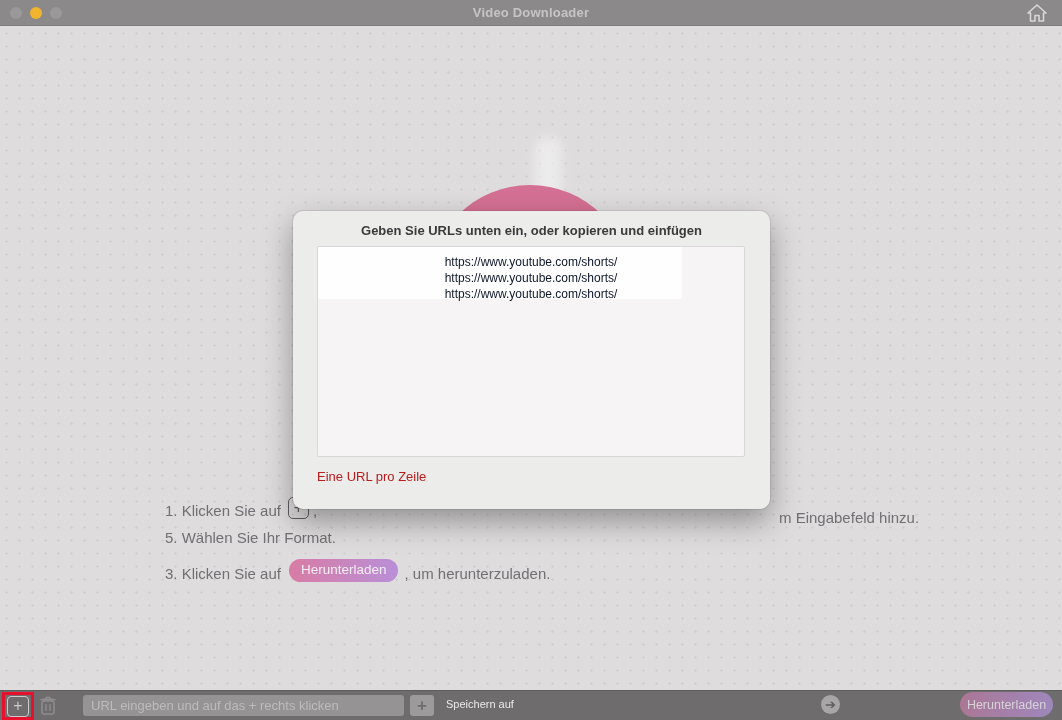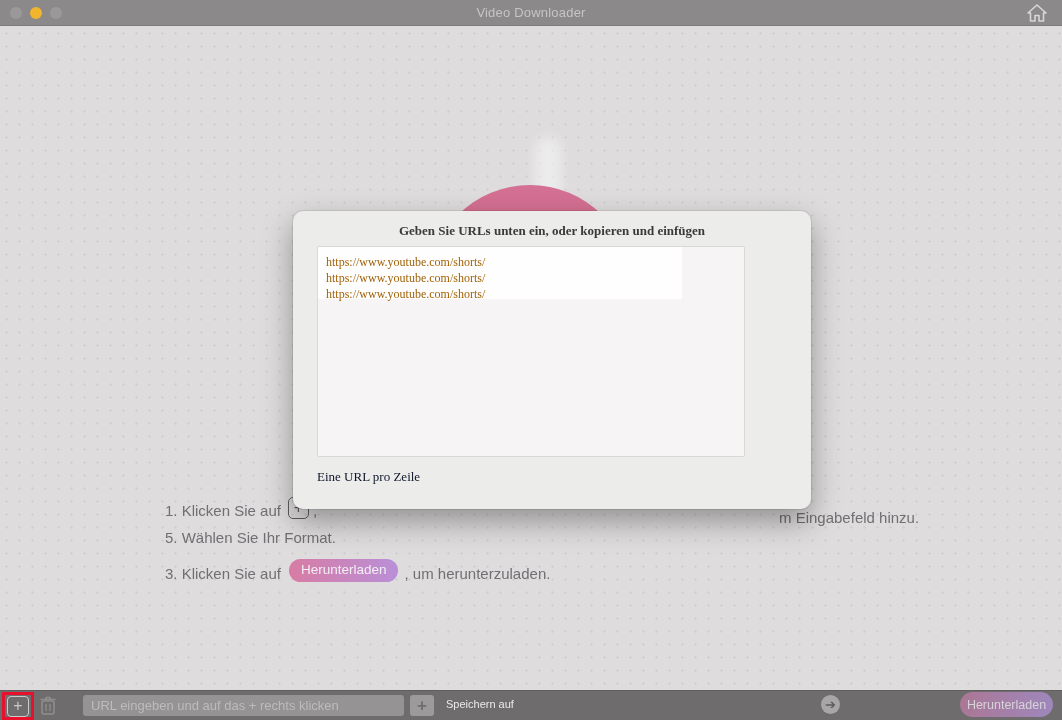--- a/index.html
+++ b/index.html
@@ -15,21 +15,21 @@
     background:#8b8989; display:flex; align-items:center;
     border-bottom:1px solid #7e7c7c;
   }
   .traffic { position:absolute; left:10px; top:7px; display:flex; gap:8px; }
   .light { width:12px; height:12px; border-radius:50%; }
   .light.close { background:#9a9898; }
   .light.min   { background:#f0b42d; }
   .light.zoom  { background:#9a9898; }
   .win-title {
     position:absolute; left:0; right:0; text-align:center;
-    font-size:13px; font-weight:400; color:#c6c5c5; letter-spacing:.2px;
+    font-size:13px; font-weight:700; color:#c6c5c5; letter-spacing:.2px;
   }
   .home-btn { position:absolute; right:14px; top:3px; width:22px; height:20px; cursor:pointer; }
 
   
   .main-bg {
     position:absolute; left:0; top:27px; width:1062px; height:663px;
     background-color:#dedcdc;
     background-image:radial-gradient(#d2cfd0 1px, rgba(0,0,0,0) 1.4px);
     background-size:13px 13px;
   }
@@ -56,41 +56,40 @@
     font-size:16px; color:#5f5d5f; line-height:1; background:transparent;
   }
   .dl-pill {
     display:inline-block; margin:0 6px 0 8px; padding:3px 12px 5px;
     border-radius:13px; color:#f3eef3; font-size:13.5px;
     background:linear-gradient(90deg,#d87ca4,#b98fd8);
   }
 
   
   .dialog {
-    position:absolute; left:293px; top:211px; width:518px; height:298px;
+    position:absolute; left:293px; top:211px; width:477px; height:298px;
     background:#ececeb; border-radius:10px; z-index:10;
     box-shadow:0 12px 30px rgba(0,0,0,0.35), 0 0 0 1px rgba(0,0,0,0.08);
-    font-family:Liberation Serif, serif;
   }
   .dialog-title {
     margin-top:12px; text-align:center;
     font-size:13px; font-weight:600; color:#3a3a3a;
   }
   .url-area {
     position:absolute; left:24px; top:35px; width:428px; height:211px;
     background:#f6f4f4; border:1px solid #d9d7d7; border-radius:2px;
     overflow:hidden; cursor:text;
   }
   .url-highlight {
     position:absolute; left:0; top:0; width:364px; height:52px;
     background:#fefefe;
   }
-  .url-lines { position:relative; padding:7px 8px; font-size:12px; line-height:16px; color:#a16207; }
+  .url-lines { position:relative; padding:7px 8px; font-size:12px; line-height:16px; color:#0f172a;text-align:center; }
   .url-hint {
-    position:absolute; left:24px; top:258px; font-size:13px; color:#0f172a;
+    position:absolute; left:24px; top:258px; font-size:13px; color:#b91c1c;
   }
   .dialog-buttons {
     position:absolute; right:26px; top:264px; display:flex; gap:12px;
   }
   .dlg-btn {
     height:22px; border:1px solid #d3d1d1; border-radius:5px;
     background:#fdfdfd; box-shadow:0 0.5px 1px rgba(0,0,0,0.15);
     font-size:13px; color:#2d2d2d; padding:0 14px; cursor:pointer;
     font-family:inherit;
   }

